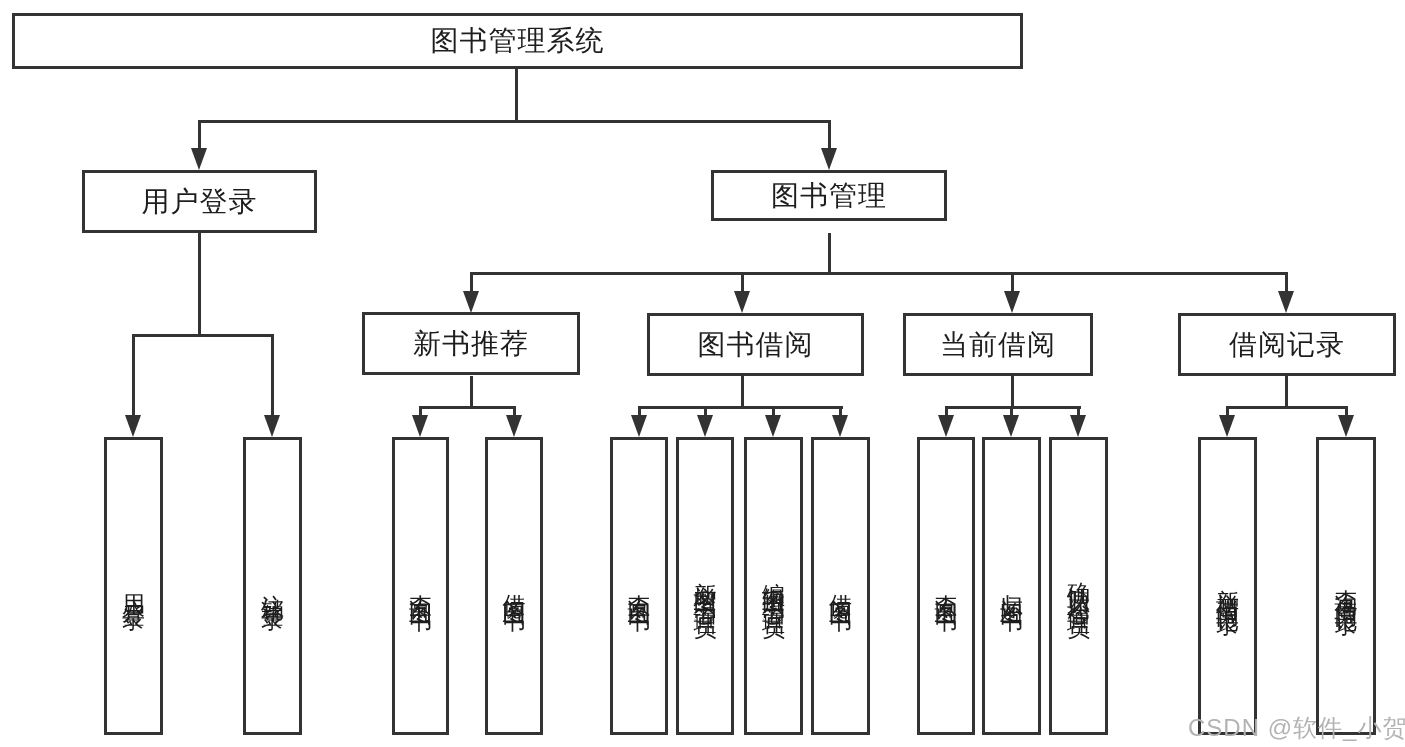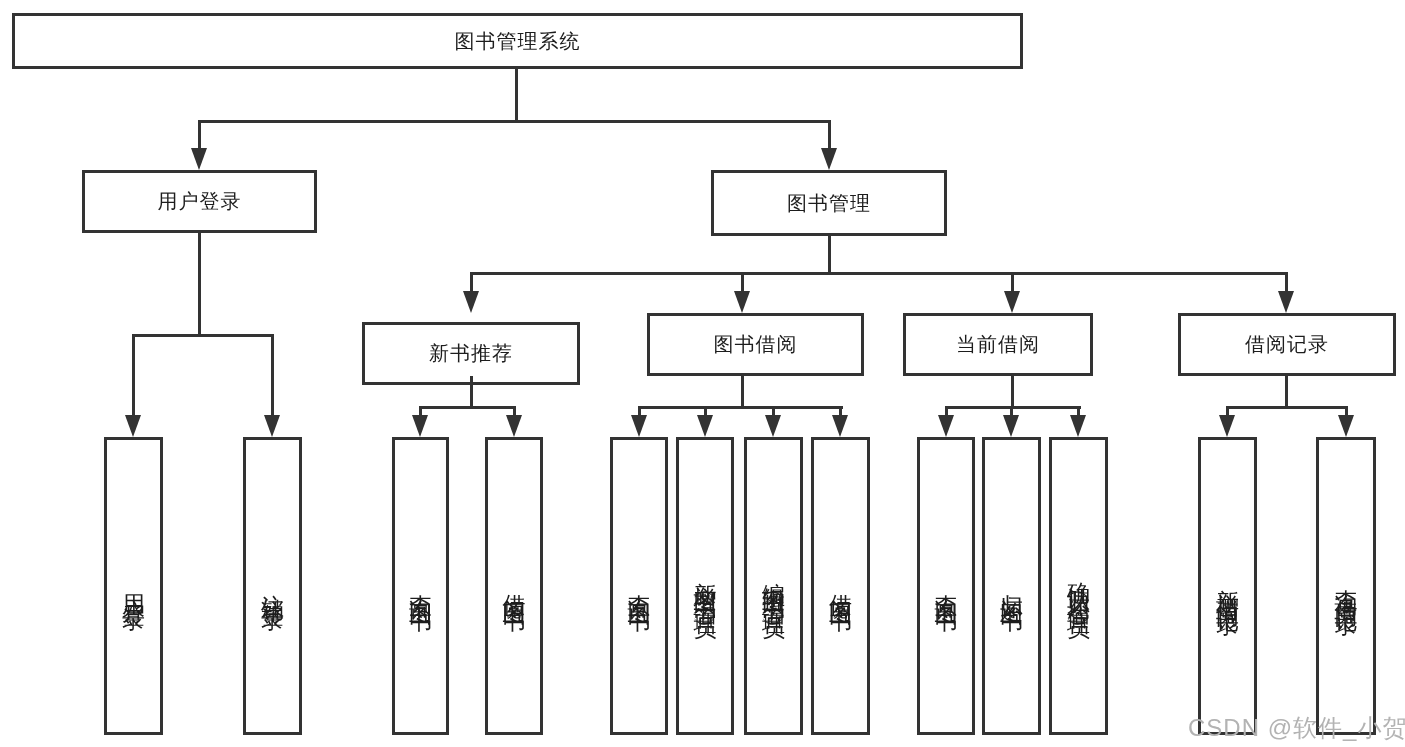--- a/index.html
+++ b/index.html
@@ -16,21 +16,21 @@
     font-family:"Liberation Sans","DejaVu Sans",sans-serif;
     color:var(--text);
     overflow:hidden;
   }
   .box{
     position:absolute;
     border:3px solid var(--line);
     background:var(--background);
     box-sizing:border-box;
     display:flex;align-items:center;justify-content:center;
-    font-size:20px;
+    font-size:28px;
     letter-spacing:1px;
     white-space:nowrap;
   }
   .vbox{
     position:absolute;
     top:437px;height:298px;
     border:3px solid var(--line);
     background:var(--background);
     box-sizing:border-box;
     display:flex;align-items:center;justify-content:center;
@@ -66,35 +66,35 @@
 <div class="canvas">
 
   <div class="box" style="left:12px;top:13px;width:1011px;height:56px">图书管理系统</div>
 
   <div class="vline" style="left:515px;top:69px;height:51px"></div>
   <div class="hline" style="left:198px;top:120px;width:633px"></div>
   <div class="arrow" style="left:191px;top:120px;height:50px"></div>
   <div class="arrow" style="left:821px;top:120px;height:50px"></div>
 
   <div class="box" style="left:82px;top:170px;width:235px;height:63px">用户登录</div>
-  <div class="box" style="left:711px;top:170px;width:236px;height:66px">图书管理</div>
+  <div class="box" style="left:711px;top:170px;width:236px;height:51px">图书管理</div>
 
   <div class="vline" style="left:198px;top:233px;height:101px"></div>
   <div class="hline" style="left:133px;top:334px;width:141px"></div>
   <div class="arrow" style="left:125px;top:334px;height:103px"></div>
   <div class="arrow" style="left:264px;top:334px;height:103px"></div>
 
   <div class="vline" style="left:828px;top:233px;height:39px"></div>
   <div class="hline" style="left:470px;top:272px;width:818px"></div>
   <div class="arrow" style="left:463px;top:272px;height:41px"></div>
   <div class="arrow" style="left:734px;top:272px;height:41px"></div>
   <div class="arrow" style="left:1004px;top:272px;height:41px"></div>
   <div class="arrow" style="left:1278px;top:272px;height:41px"></div>
 
-  <div class="box" style="left:362px;top:322px;width:218px;height:63px">新书推荐</div>
+  <div class="box" style="left:362px;top:312px;width:218px;height:63px">新书推荐</div>
   <div class="box" style="left:647px;top:313px;width:217px;height:63px">图书借阅</div>
   <div class="box" style="left:903px;top:313px;width:190px;height:63px">当前借阅</div>
   <div class="box" style="left:1178px;top:313px;width:218px;height:63px">借阅记录</div>
 
   <div class="vline" style="left:470px;top:376px;height:30px"></div>
   <div class="hline" style="left:419px;top:406px;width:97px"></div>
   <div class="arrow" style="left:412px;top:406px;height:31px"></div>
   <div class="arrow" style="left:506px;top:406px;height:31px"></div>
 
   <div class="vline" style="left:741px;top:376px;height:30px"></div>

